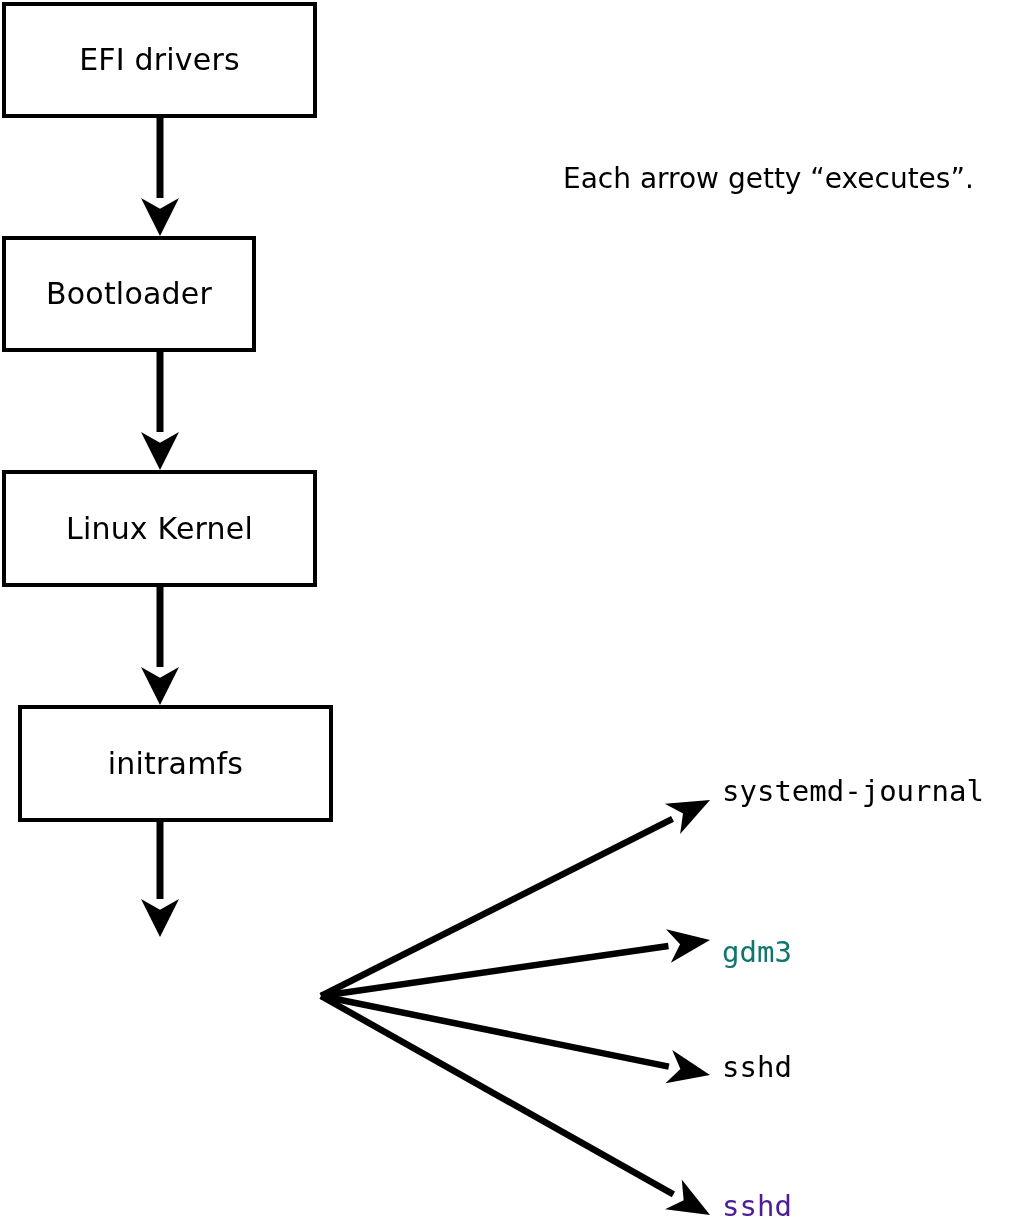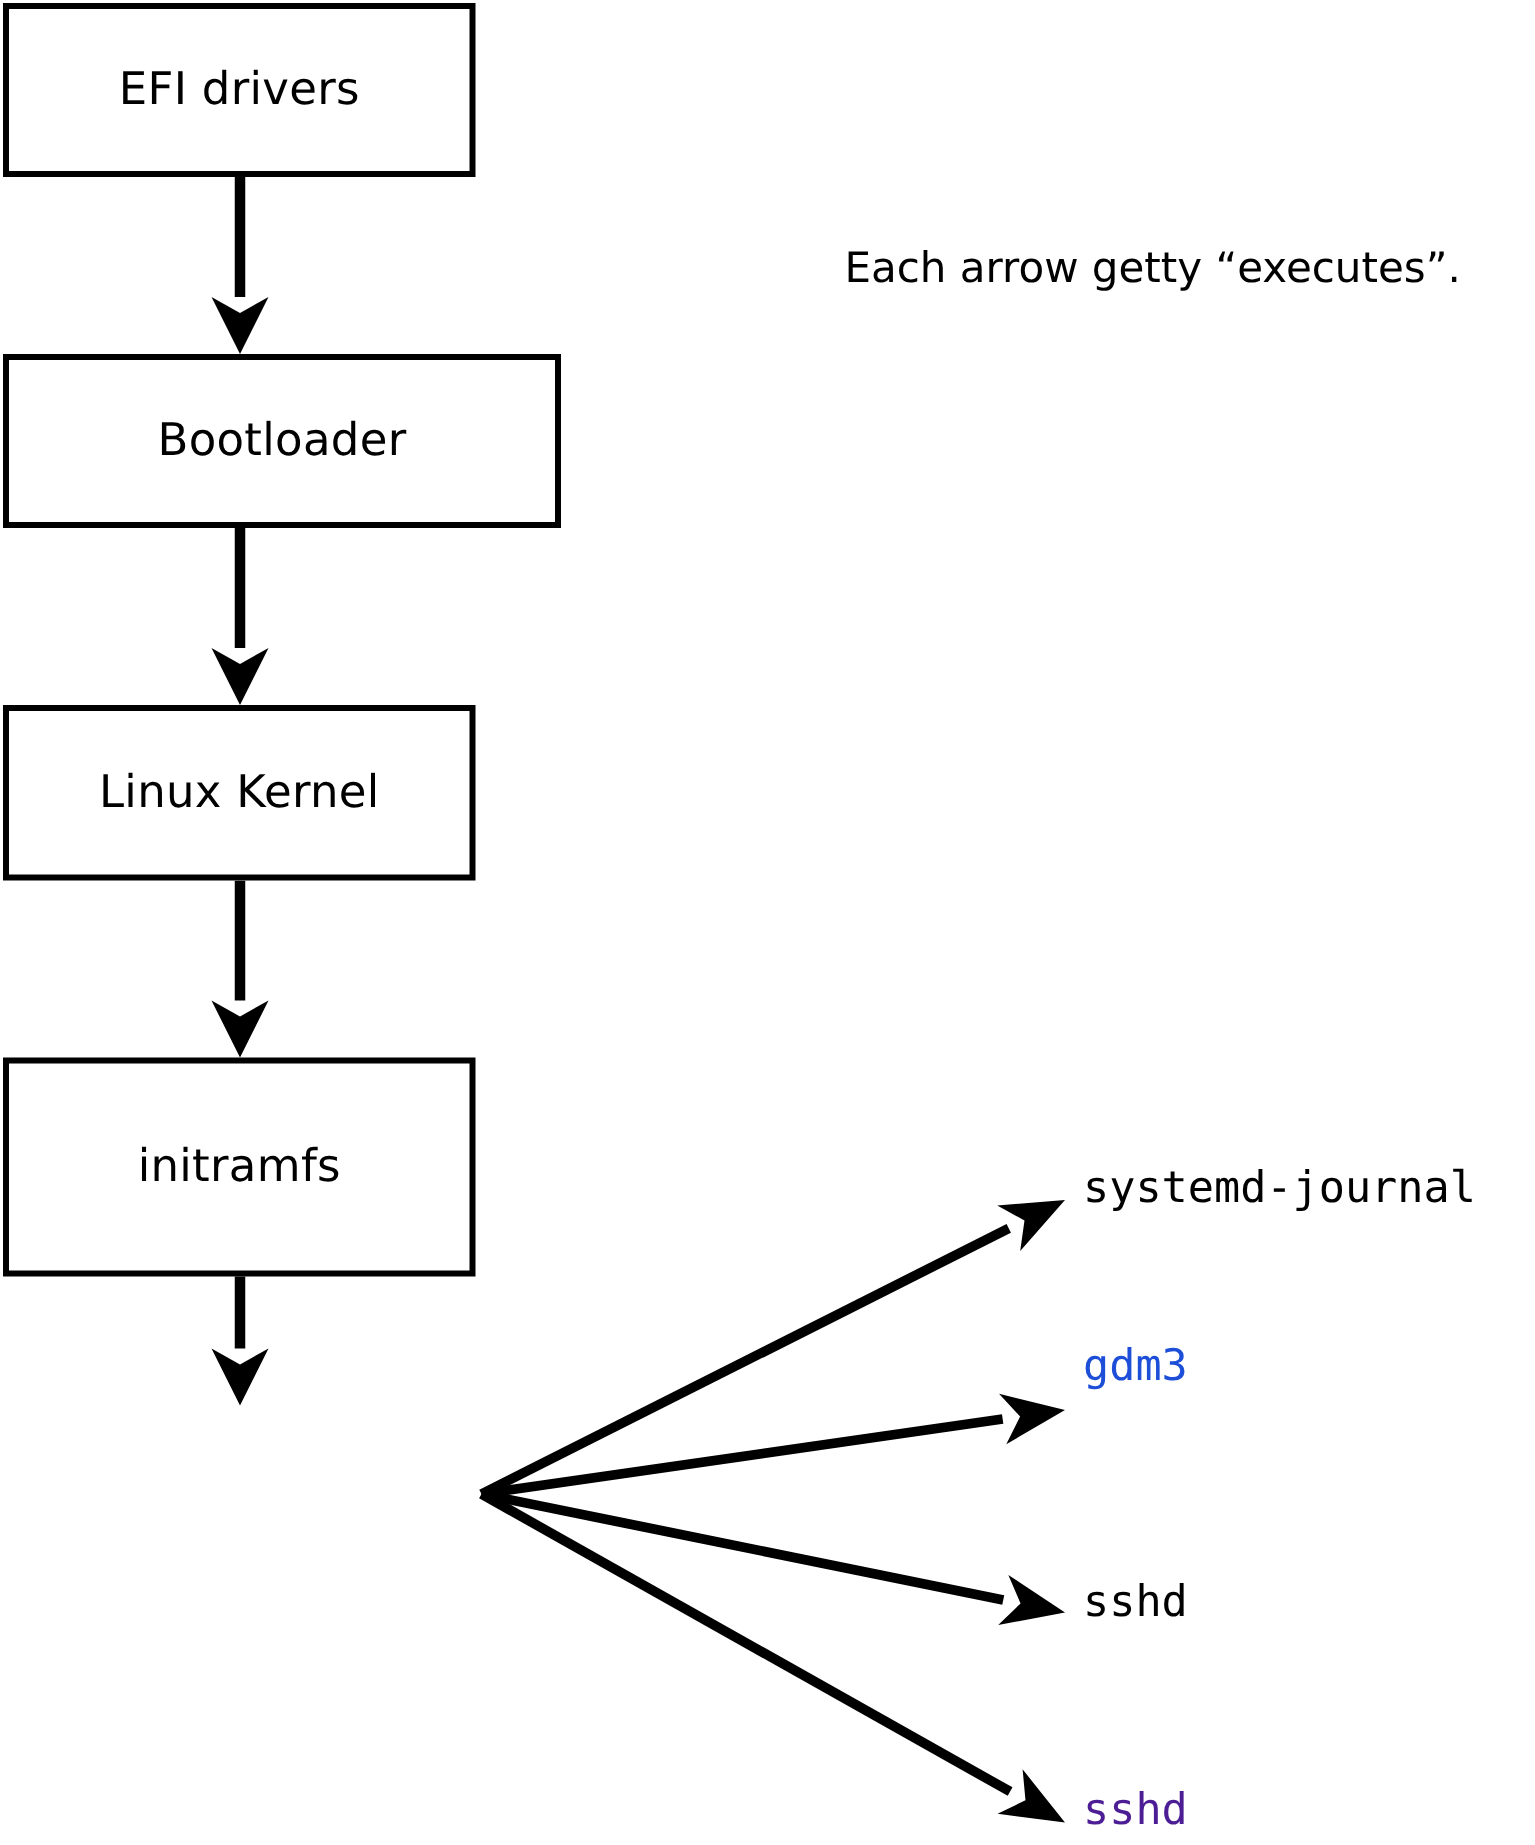--- a/index.html
+++ b/index.html
@@ -82,33 +82,33 @@
         <polygon points="710.00,1075.00 665.46,1083.30 680.36,1068.98 672.22,1049.98" fill="#000000"></polygon>
         <line x1="321" y1="996" x2="673.401367771832" y2="1194.3956286427538" stroke="#000000" stroke-width="6.5" stroke-linecap="butt"></line>
         <polygon points="710.00,1215.00 665.06,1209.21 683.65,1200.16 681.74,1179.58" fill="#000000"></polygon>
       </g>
   </svg>
 
   <div class="stage-box" style="left: 2px; top: 2px; width: 315px; height: 116px; border-color: rgb(0, 0, 0);">
     <span class="stage-label">EFI drivers</span>
   </div>
 
-  <div class="stage-box" style="left: 2px; top: 236px; width: 372px; height: 116px; border-color: rgb(0, 0, 0);">
+  <div class="stage-box" style="left: 2px; top: 236px; width: 254px; height: 116px; border-color: rgb(0, 0, 0);">
     <span class="stage-label">Bootloader</span>
   </div>
 
   <div class="stage-box" style="left: 2px; top: 470px; width: 315px; height: 117px; border-color: rgb(0, 0, 0);">
     <span class="stage-label">Linux Kernel</span>
   </div>
 
-  <div class="stage-box" style="left: 2px; top: 705px; width: 315px; height: 146px; border-color: rgb(0, 0, 0);">
+  <div class="stage-box" style="left: 18px; top: 705px; width: 315px; height: 117px; border-color: rgb(0, 0, 0);">
     <span class="stage-label">initramfs</span>
   </div>
 
 
   <div class="service-label" style="left: 722px; top: 777px; color: rgb(0, 0, 0);">systemd-journal</div>
-  <div class="service-label" style="left: 722px; top: 896px; color: #1d4ed8;">gdm3</div>
+  <div class="service-label" style="left: 722px; top: 938px; color: #0f766e;">gdm3</div>
   <div class="service-label" style="left: 722px; top: 1053px; color: rgb(0, 0, 0);">sshd</div>
   <div class="service-label" style="left: 722px; top: 1192px; color: #4c1d95;">sshd</div>
 
   <div class="legend-note" style="left: 563px; top: 165px; color: rgb(0, 0, 0);">Each arrow getty “executes”.</div>
 
 </div>
 
 </body></html>

